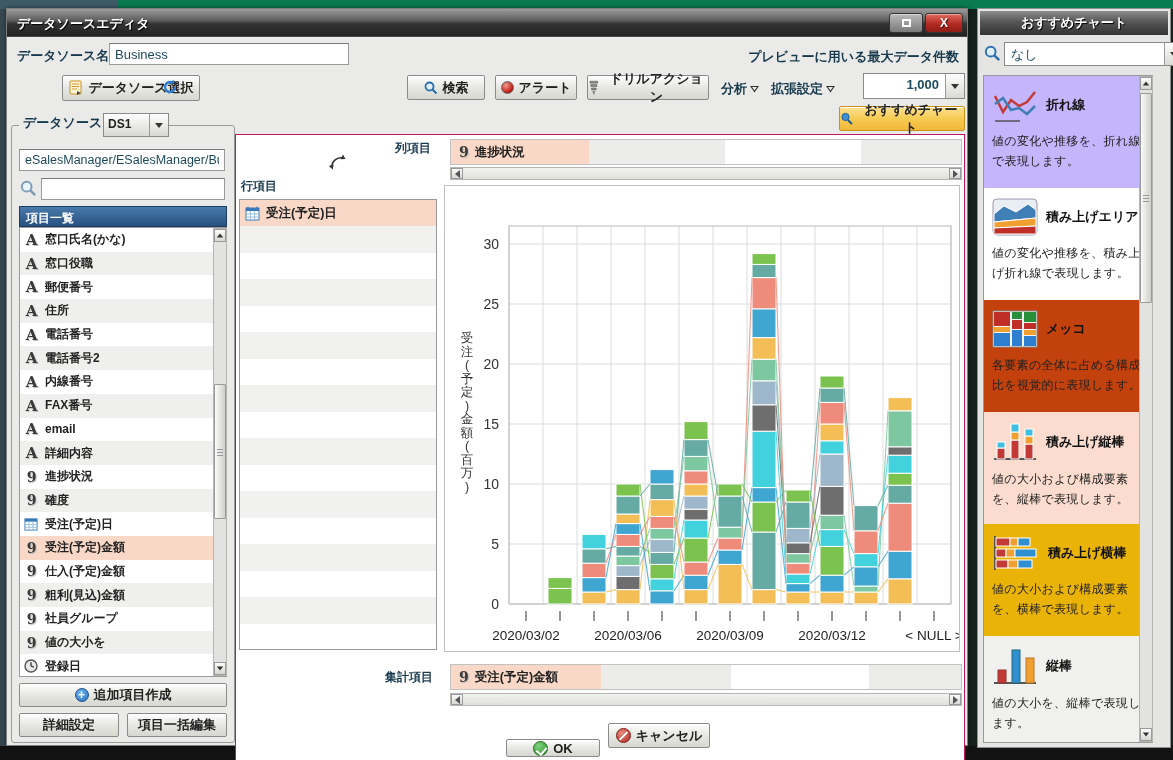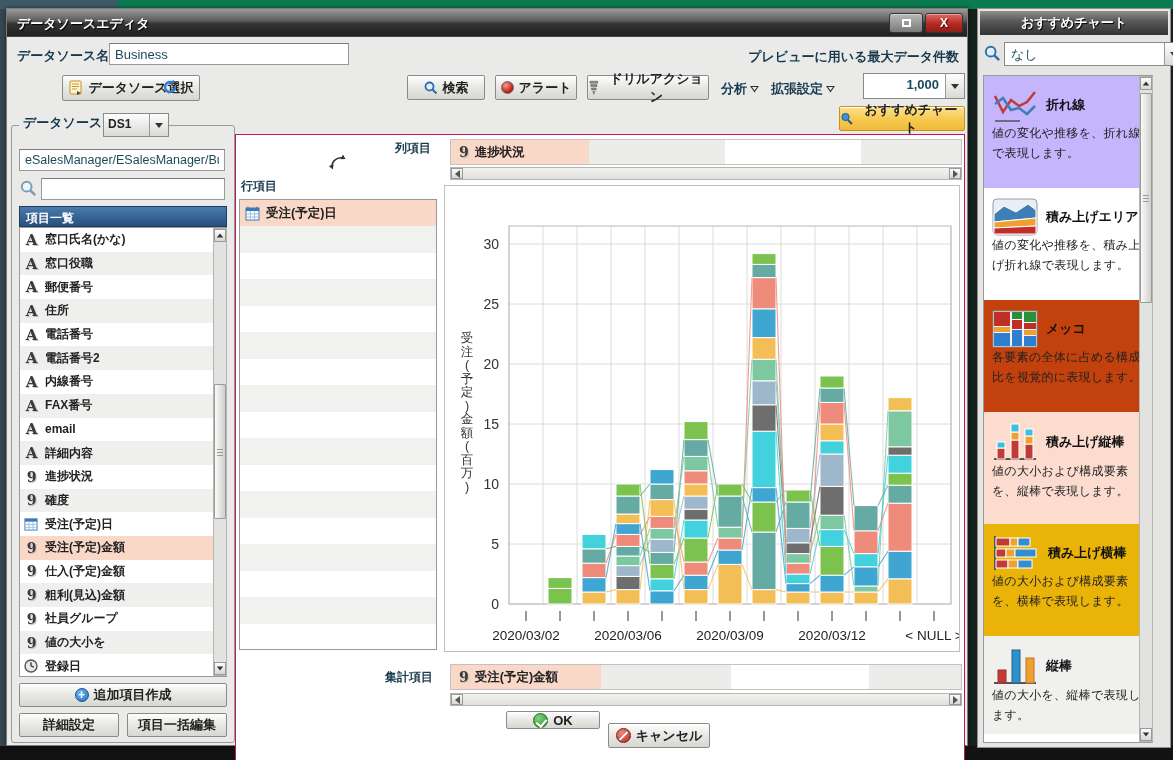--- a/index.html
+++ b/index.html
@@ -113,21 +113,21 @@
   #sidepanel { left:977px; top:8px; width:194px; height:740px; background:#E5E5E3; border:1px solid #8f8f8d; }
   #sidepanel-header { position:absolute; left:2px; top:2px; right:2px; height:24px;
     background:linear-gradient(#8d8d8d,#565656 45%,#343434); color:#fff; font-size:13px; font-weight:bold;
     text-align:center; line-height:24px; text-shadow:1px 1px 1px #000; }
   #reco-dropdown { left:26px; top:33px; width:180px; height:24px; }
   #chart-type-list { left:5px; top:66px; width:170px; height:668px; background:#fff;
     border:1px solid #9a9a9a; overflow:hidden; }
   .card { padding:10px 8px 8px 8px; }
   .card .toprow { display:flex; align-items:center; gap:8px; }
   .card .cname { font-size:13px; font-weight:bold; color:#111; }
-  .card .cdesc { font-size:12px; color:#222; line-height:1.65; letter-spacing:.3px; }
+  .card .cdesc { font-size:12px; color:#222; line-height:1.65; margin-top:8px; letter-spacing:.3px; }
 
   .maglass { display:inline-block; }
   svg { display:block; }
 </style>
 </head>
 <body>
 
 <div class="abs" id="bg-topstrip"></div>
 <div class="abs" id="bg-tab"></div>
 <div class="abs" id="bg-leftstrip"></div>
@@ -619,21 +619,21 @@
     <div class="sb-h" style="left:214px; top:558px; width:512px;">
       <span class="sb-btn" style="left:0;">
           <span class="tri-left"></span>
         </span>
       <span class="sb-btn" style="left:auto; right:0;">
           <span class="tri-right"></span>
         </span>
     </div>
   </div>
 
-  <button class="abs btn" style="left:499px; top:702px; width:94px; height:18px;">
+  <button class="abs btn" style="left:499px; top:730px; width:94px; height:18px;">
     <span class="roundicon" id="ok-icon"></span>
     <span>OK</span>
   </button>
   <button class="abs btn" style="left:601px; top:714px; width:102px; height:25px;">
     <span class="roundicon" id="cancel-icon"></span>
     <span>キャンセル</span>
   </button>
 </div>
 
 <div class="abs" id="sidepanel">

